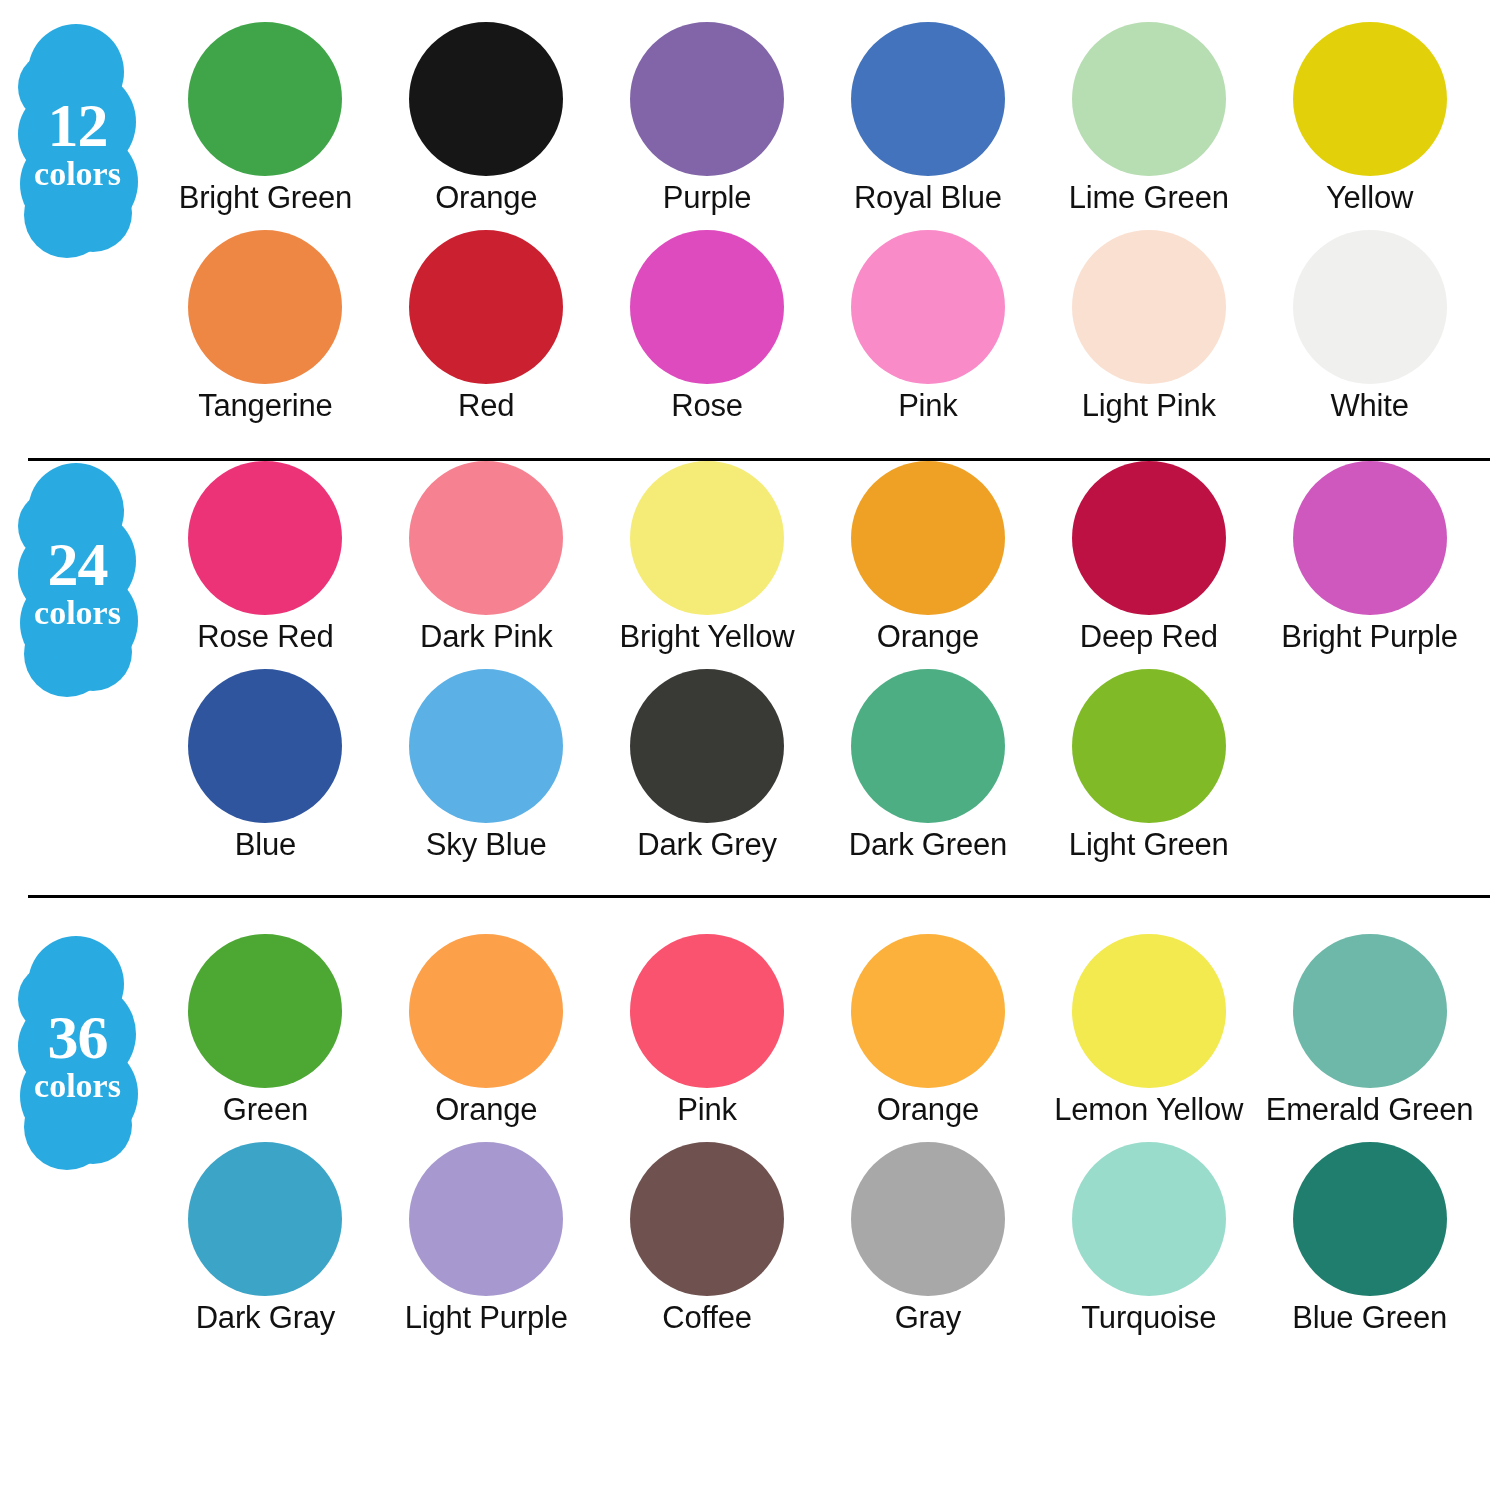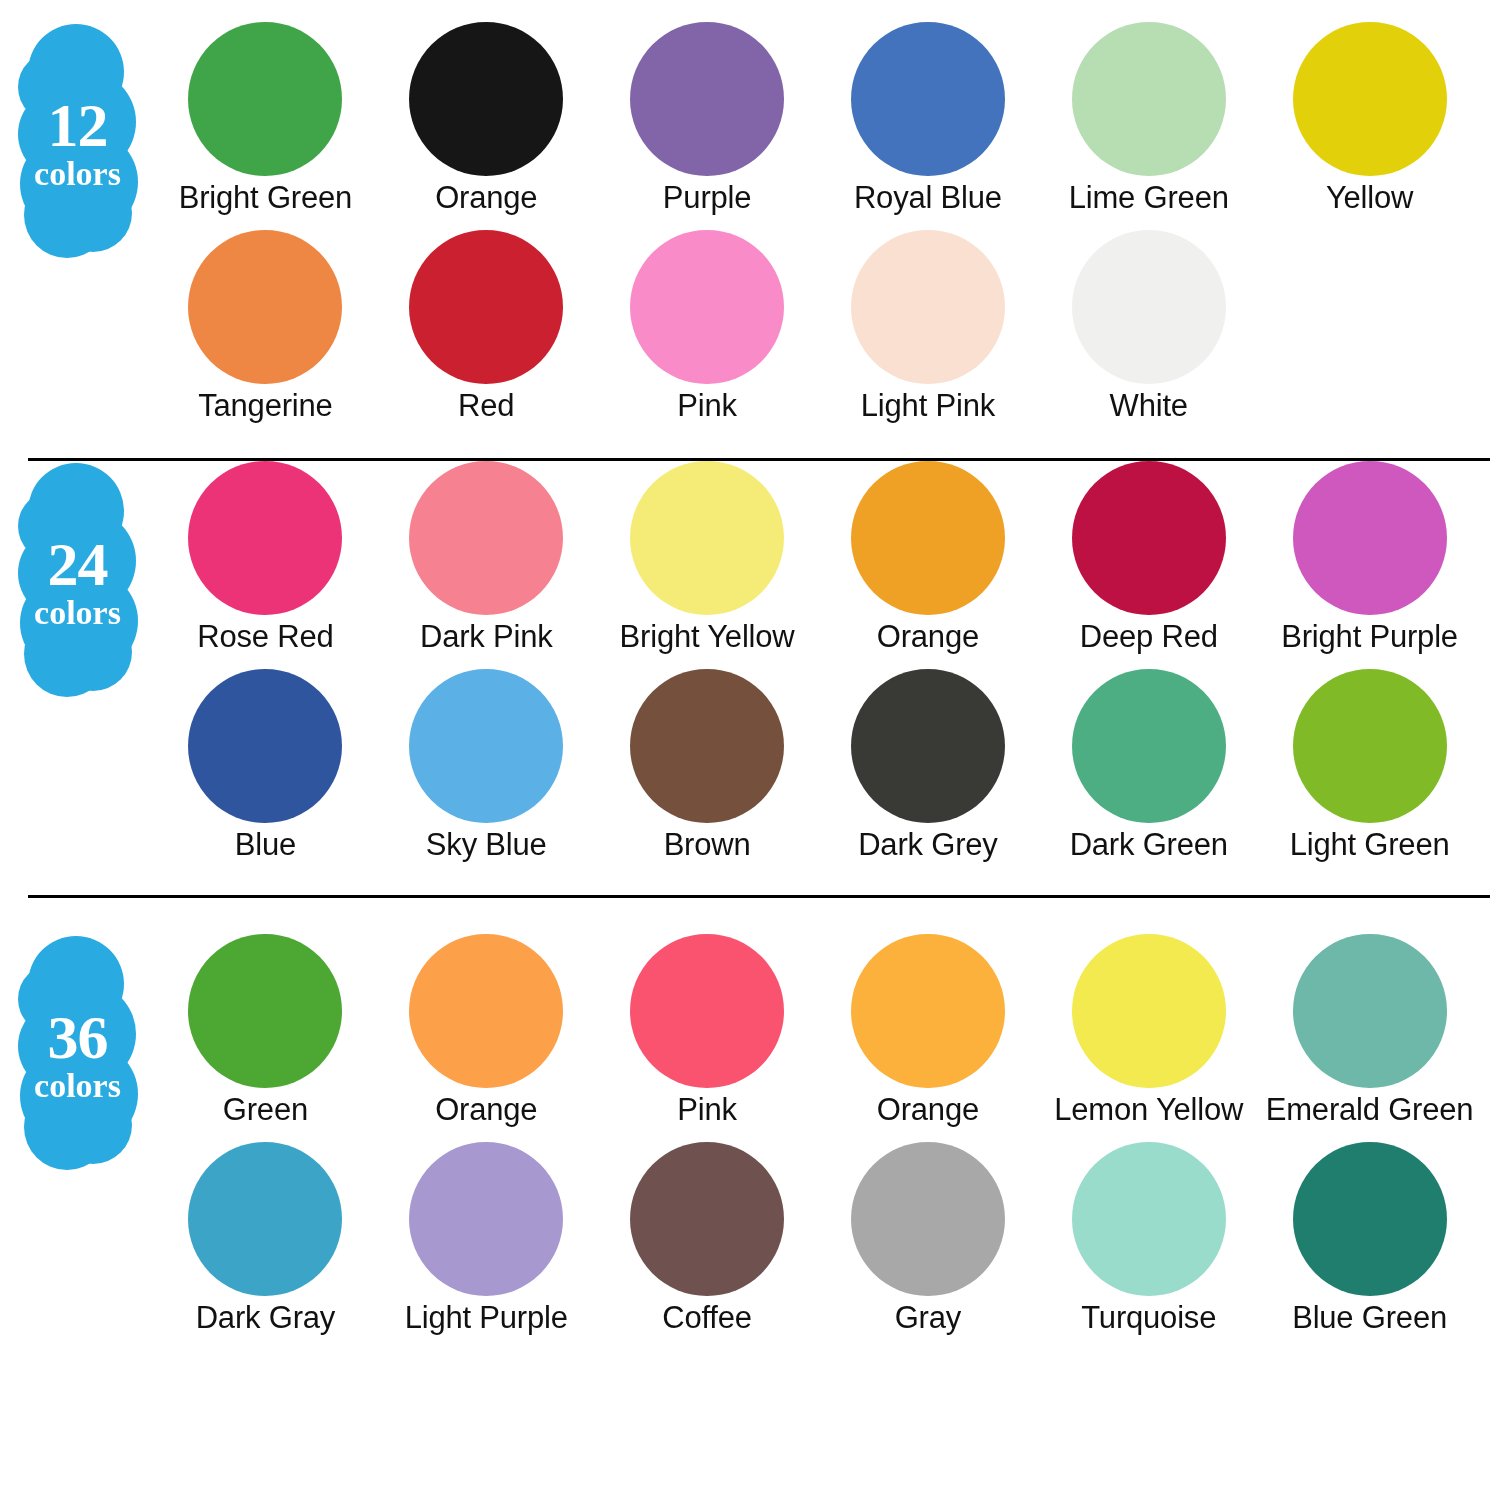--- a/index.html
+++ b/index.html
@@ -193,20 +193,24 @@
         <div class="swatch-row">
           <div class="swatch-cell">
             <div class="dot" style="background: rgb(238, 134, 68);"></div>
             <div class="dot-label">Tangerine</div>
           </div>
           <div class="swatch-cell">
             <div class="dot" style="background: rgb(203, 32, 48);"></div>
             <div class="dot-label">Red</div>
           </div>
           <div class="swatch-cell">
+            <div class="dot" style="background: rgb(222, 75, 190);"></div>
+            <div class="dot-label">Rose</div>
+          </div>
+          <div class="swatch-cell">
             <div class="dot" style="background: rgb(249, 139, 200);"></div>
             <div class="dot-label">Pink</div>
           </div>
           <div class="swatch-cell">
             <div class="dot" style="background: rgb(250, 224, 209);"></div>
             <div class="dot-label">Light Pink</div>
           </div>
           <div class="swatch-cell">
             <div class="dot" style="background: rgb(240, 240, 239);"></div>
             <div class="dot-label">White</div>
@@ -269,24 +273,20 @@
         <div class="swatch-row">
           <div class="swatch-cell">
             <div class="dot" style="background: rgb(47, 85, 159);"></div>
             <div class="dot-label">Blue</div>
           </div>
           <div class="swatch-cell">
             <div class="dot" style="background: rgb(91, 176, 230);"></div>
             <div class="dot-label">Sky Blue</div>
           </div>
           <div class="swatch-cell">
-            <div class="dot" style="background: rgb(117, 80, 60);"></div>
-            <div class="dot-label">Brown</div>
-          </div>
-          <div class="swatch-cell">
             <div class="dot" style="background: rgb(57, 57, 54);"></div>
             <div class="dot-label">Dark Grey</div>
           </div>
           <div class="swatch-cell">
             <div class="dot" style="background: rgb(77, 174, 132);"></div>
             <div class="dot-label">Dark Green</div>
           </div>
           <div class="swatch-cell">
             <div class="dot" style="background: rgb(128, 187, 39);"></div>
             <div class="dot-label">Light Green</div>

